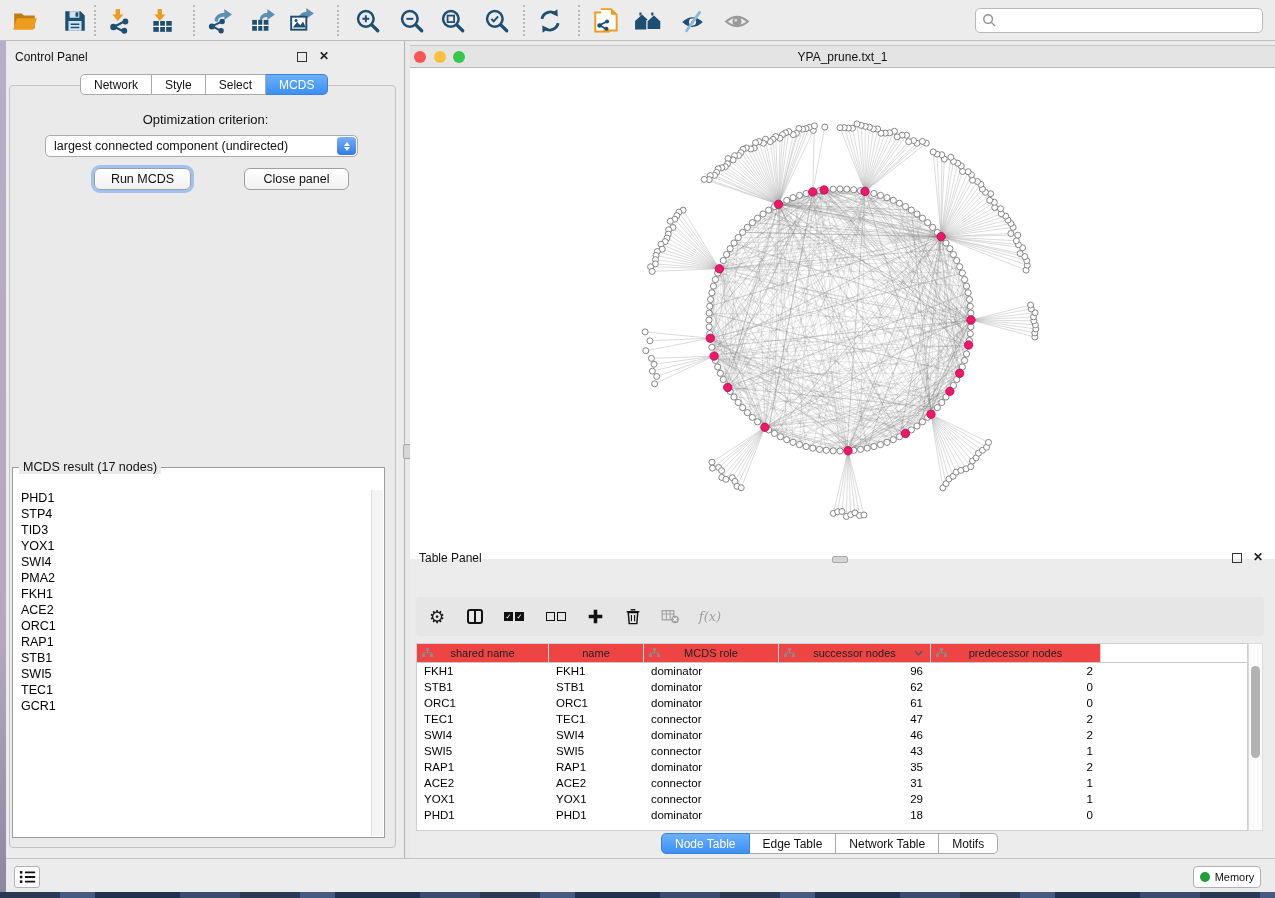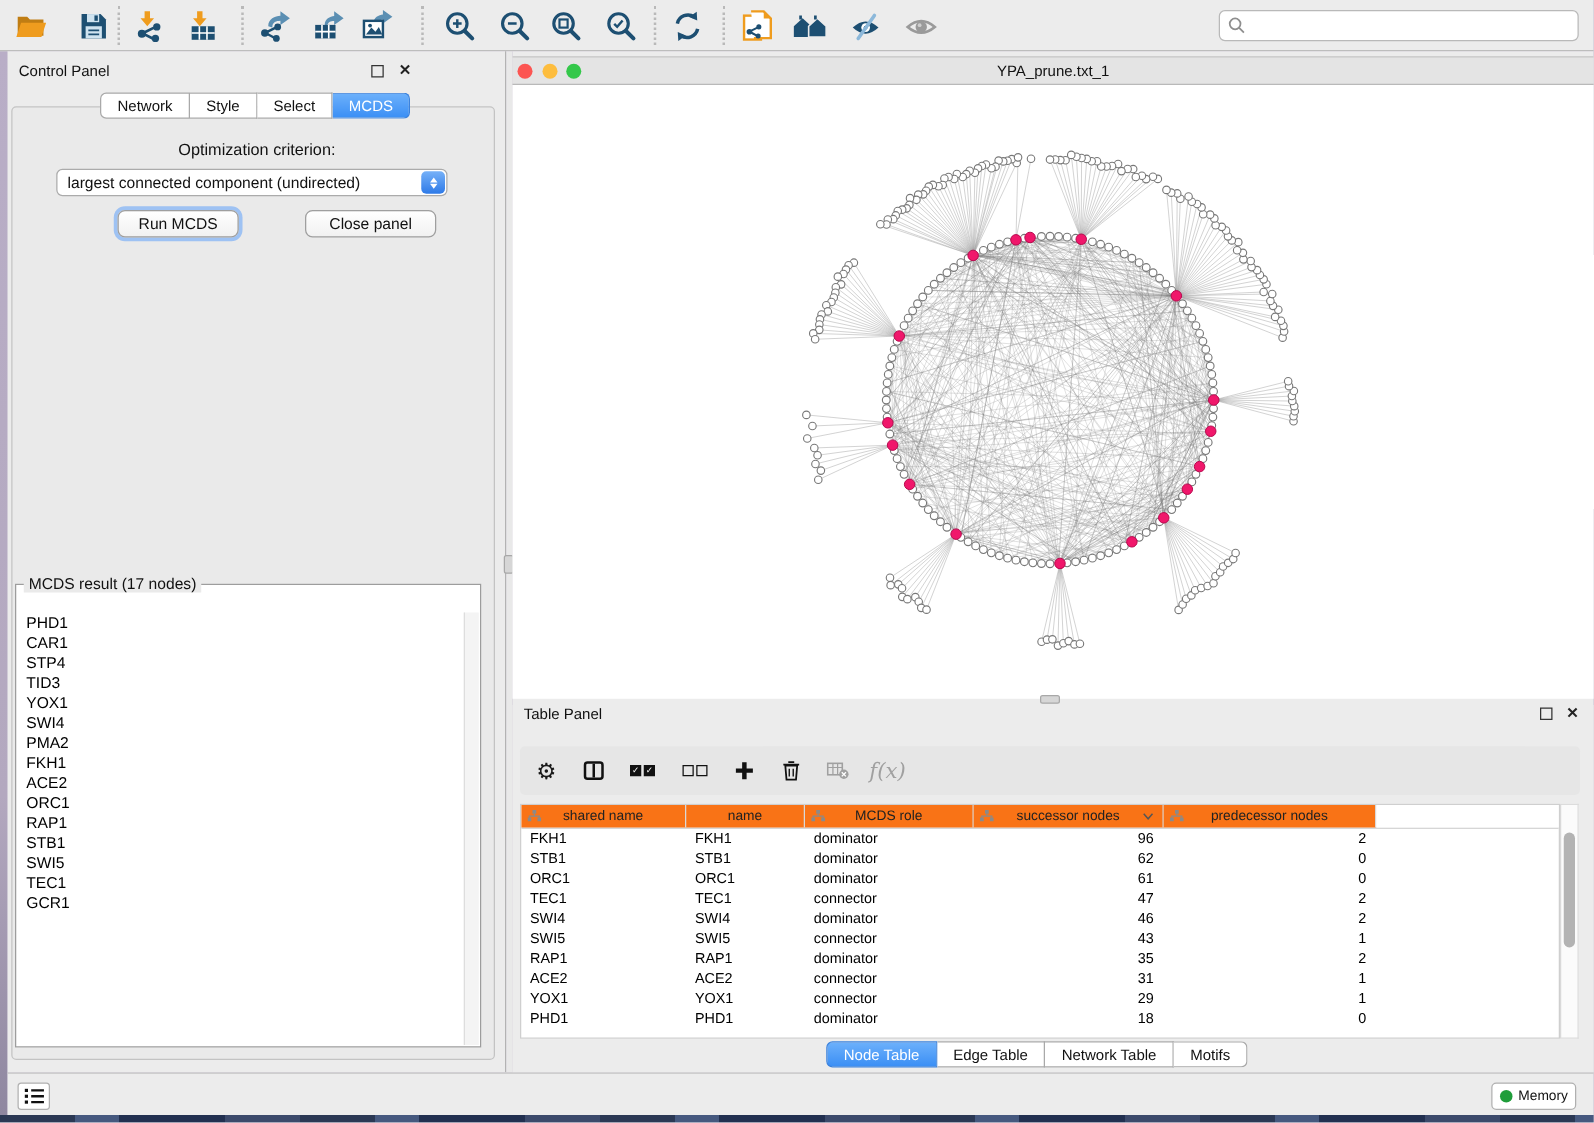--- a/index.html
+++ b/index.html
@@ -82,30 +82,30 @@
   #net-title { left:410px; top:45px; width:865px; height:23px; display:flex;
     align-items:center; justify-content:center; font-size:12px; color:#111; }
   #net-view { left:410px; top:68px; width:865px; height:491px; background:#fff; }
   .chord { stroke:#7a7a7a; stroke-opacity:.26; stroke-width:.7; }
   .fanline { stroke:#9b9b9b; stroke-opacity:.55; stroke-width:.65; }
   .ringnode { fill:#fff; stroke:#787878; stroke-width:.9; }
   .hubnode  { fill:#f0176b; stroke:#b8094e; stroke-width:.8; }
 
   
   #table-panel { left:410px; top:564px; width:865px; height:294px; background:#ececec; }
-  #tp-header { left:410px; top:559px; width:865px; height:24px; font-size:12px; color:#111;
+  #tp-header { left:410px; top:546px; width:865px; height:24px; font-size:12px; color:#111;
     display:flex; align-items:center; padding-left:9px; }
   #tp-toolbar { left:416px; top:597px; width:848px; height:39px; background:#e6e6e6;
     border-radius:4px; display:flex; align-items:center; gap:0; }
   .tpt-icon { display:flex; align-items:center; justify-content:center; height:30px; }
   #node-table { left:416px; top:643px; width:832px; height:188px; background:#fff;
     border:1px solid #cfcfcf; overflow:hidden; }
   .thead { display:grid; grid-template-columns:132px 95px 135px 152px 170px 1fr;
     height:19px; border-bottom:1px solid #c9c9c9; }
-  .th { position:relative; background:#f97316; border-right:1px solid #d8d8d8;
+  .th { position:relative; background:#ef4444; border-right:1px solid #d8d8d8;
     display:flex; align-items:center; justify-content:center; font-size:11px; color:#222; }
   .th.nobg { background:#fff; border-right:none; }
   .th .tree-ic { position:absolute; left:5px; top:4px; }
   .th .sort-ch { position:absolute; right:7px; top:6px; }
   .trow { display:grid; grid-template-columns:132px 95px 135px 152px 170px 1fr; height:16px; }
   .td { font-size:11.5px; color:#000; line-height:16px; white-space:nowrap; overflow:hidden; }
   .td.l { padding-left:7px; } .td.r { text-align:right; padding-right:8px; }
   #table-vscroll { left:1248px; top:643px; width:15px; height:188px; background:#fbfbfb;
     border:1px solid #dcdcdc; border-left:1px solid #d9d9d9; }
   #table-vthumb { position:absolute; left:2px; top:22px; width:9px; height:92px;
@@ -293,21 +293,20 @@
       <span class="tri-up"></span>
       <span class="tri-dn"></span>
     </span>
 </div>
 <div class="push-btn" id="run-mcds-btn">Run MCDS</div>
 <div class="push-btn" id="close-panel-btn">Close panel</div>
 <fieldset class="abs" id="mcds-fieldset">
   <legend>MCDS result (17 nodes)</legend>
   <div id="mcds-list">
       <div class="mcds-item">PHD1</div>
-      <div class="mcds-item">CAR1</div>
       <div class="mcds-item">STP4</div>
       <div class="mcds-item">TID3</div>
       <div class="mcds-item">YOX1</div>
       <div class="mcds-item">SWI4</div>
       <div class="mcds-item">PMA2</div>
       <div class="mcds-item">FKH1</div>
       <div class="mcds-item">ACE2</div>
       <div class="mcds-item">ORC1</div>
       <div class="mcds-item">RAP1</div>
       <div class="mcds-item">STB1</div>
@@ -1336,21 +1335,21 @@
   </div>
   <div class="tpt-icon" style="width:36px">
     <svg width="19" height="15" viewBox="0 0 22 18">
         <rect x="1" y="2" width="14" height="11" fill="none" stroke="#a0a0a0" stroke-width="1.5"></rect>
         <path d="M1 6h14M6 2v11M10.5 2v11" stroke="#a0a0a0" stroke-width="1.2"></path>
         <circle cx="16.5" cy="12.5" r="4.5" fill="#a0a0a0"></circle>
         <path d="M14.5 10.5l4 4M18.5 10.5l-4 4" stroke="#fff" stroke-width="1.3"></path>
       </svg>
   </div>
   <div class="tpt-icon" style="width:44px">
-    <span style="font-family:'DejaVu Serif', serif;font-style:italic;font-size:17px;color:#a0a0a0">f(x)</span>
+    <span style="font-family:'DejaVu Serif', serif;font-style:italic;font-size:13px;color:#a0a0a0">f(x)</span>
   </div>
 </div>
 
 <div class="abs" id="node-table">
   <div class="thead">
     <div class="th">
       <svg class="tree-ic" width="11" height="10" viewBox="0 0 11 10">
           <rect x="4" y="0" width="3" height="3" fill="#8a8a8a"></rect>
           <rect x="0" y="6" width="3" height="3" fill="#8a8a8a"></rect>
           <rect x="8" y="6" width="3" height="3" fill="#8a8a8a"></rect>

